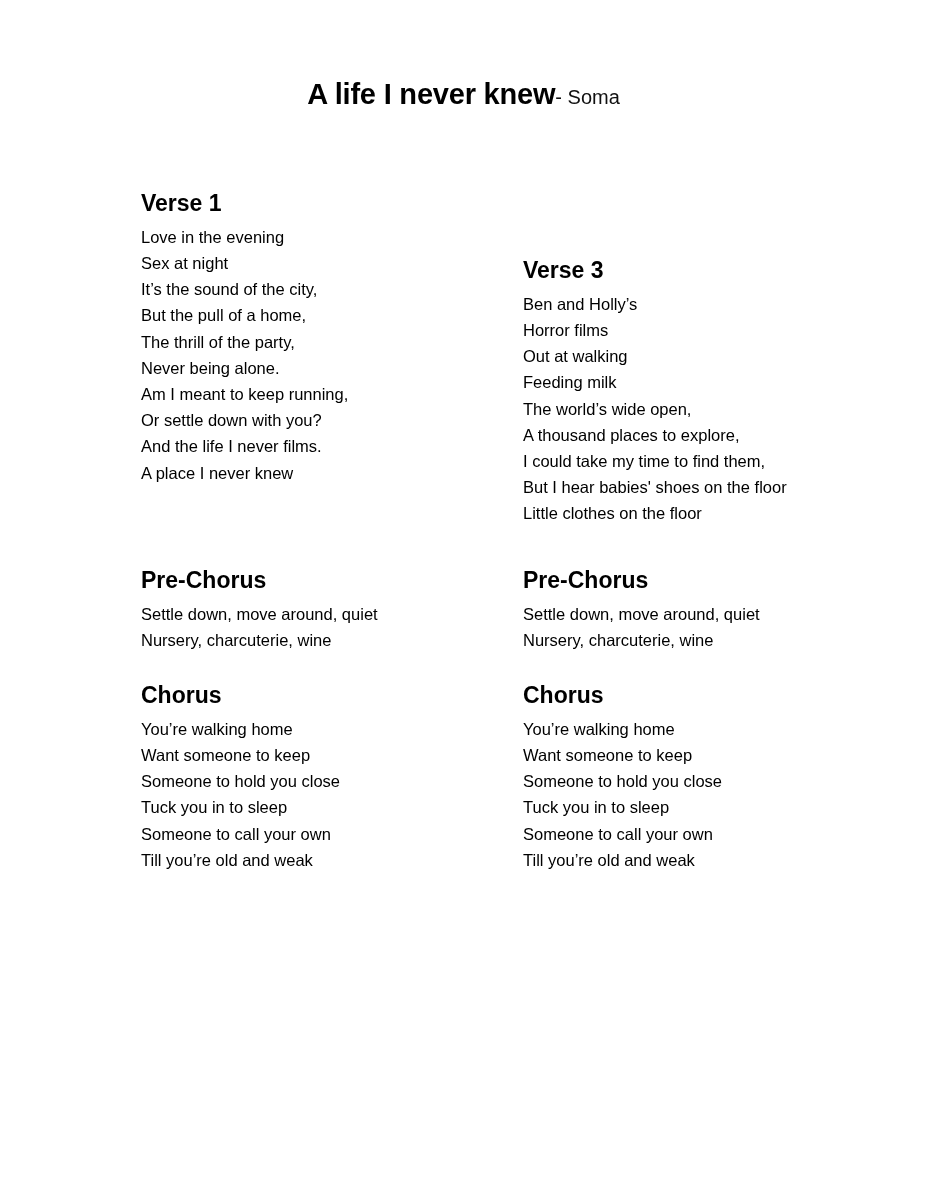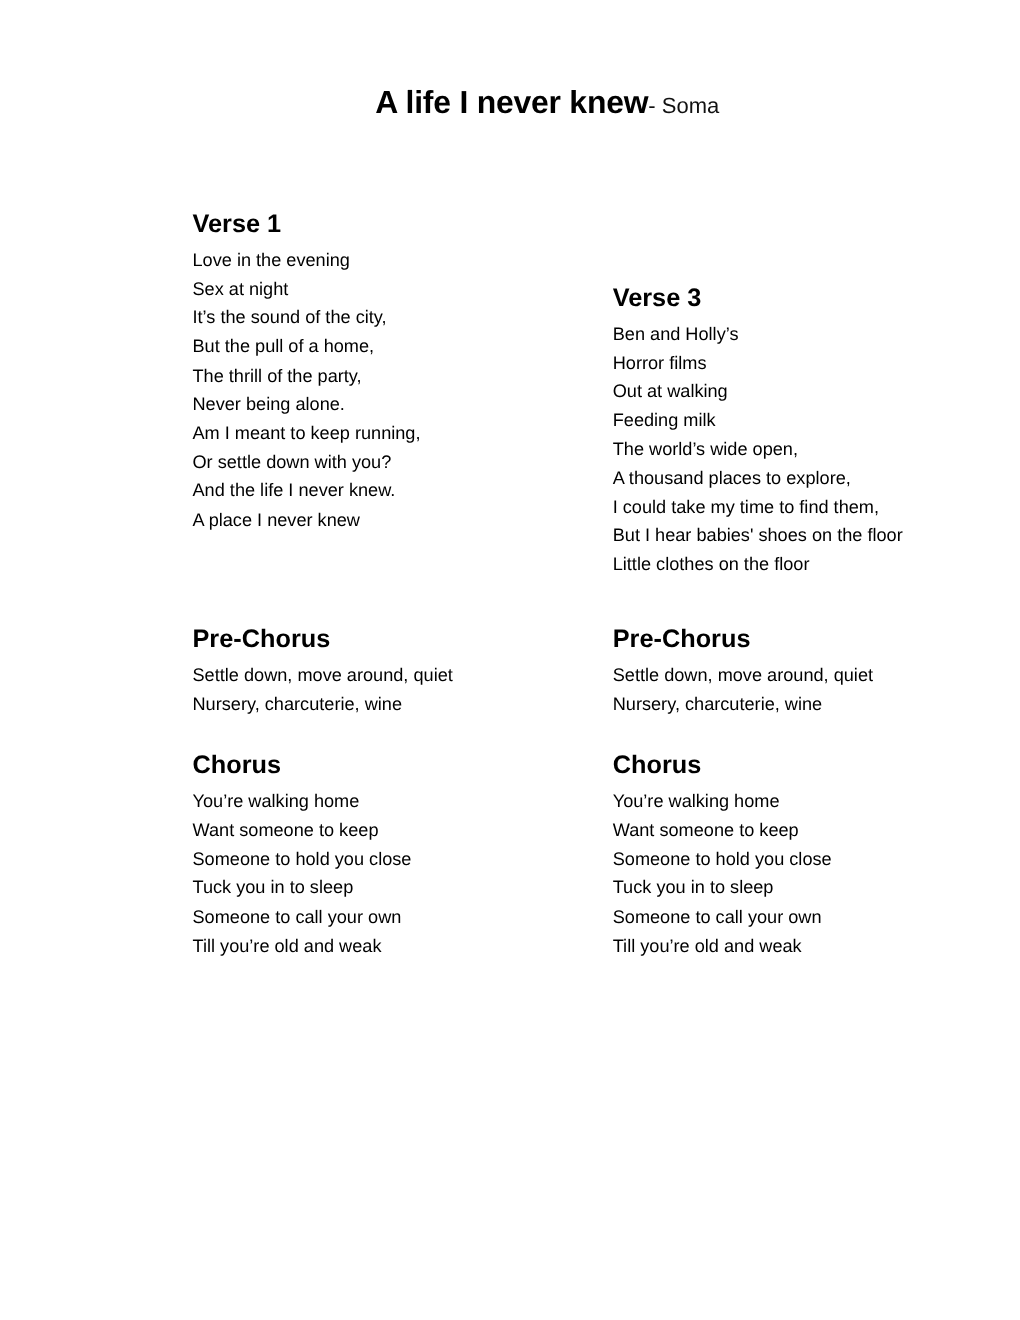--- a/index.html
+++ b/index.html
@@ -13,21 +13,20 @@
     font-family: "Liberation Sans", sans-serif;
     color: #000000;
     position: relative;
     overflow: hidden;
   }
   .page {
     width: 748px;
     height: 1200px;
     position: relative;
     box-sizing: border-box;
-    margin-left: 34px;
   }
   .doc-title {
     position: absolute;
     top: 78px;
     left: 0;
     width: 927px;
     text-align: center;
     white-space: nowrap;
   }
   .doc-title .title-main {
@@ -97,21 +96,21 @@
       <div class="section block-verse">
         <div class="section-heading">Verse 1</div>
         <p class="lyric-line">Love in the evening</p>
         <p class="lyric-line">Sex at night</p>
         <p class="lyric-line">It’s the sound of the city,</p>
         <p class="lyric-line">But the pull of a home,</p>
         <p class="lyric-line">The thrill of the party,</p>
         <p class="lyric-line">Never being alone.</p>
         <p class="lyric-line">Am I meant to keep running,</p>
         <p class="lyric-line">Or settle down with you?</p>
-        <p class="lyric-line">And the life I never knew.</p>
+        <p class="lyric-line">And the life I never films.</p>
         <p class="lyric-line">A place I never knew</p>
       </div>
 
       <div class="section block-prechorus">
         <div class="section-heading">Pre-Chorus</div>
         <p class="lyric-line">Settle down, move around, quiet</p>
         <p class="lyric-line">Nursery, charcuterie, wine</p>
       </div>
 
       <div class="section block-chorus">

